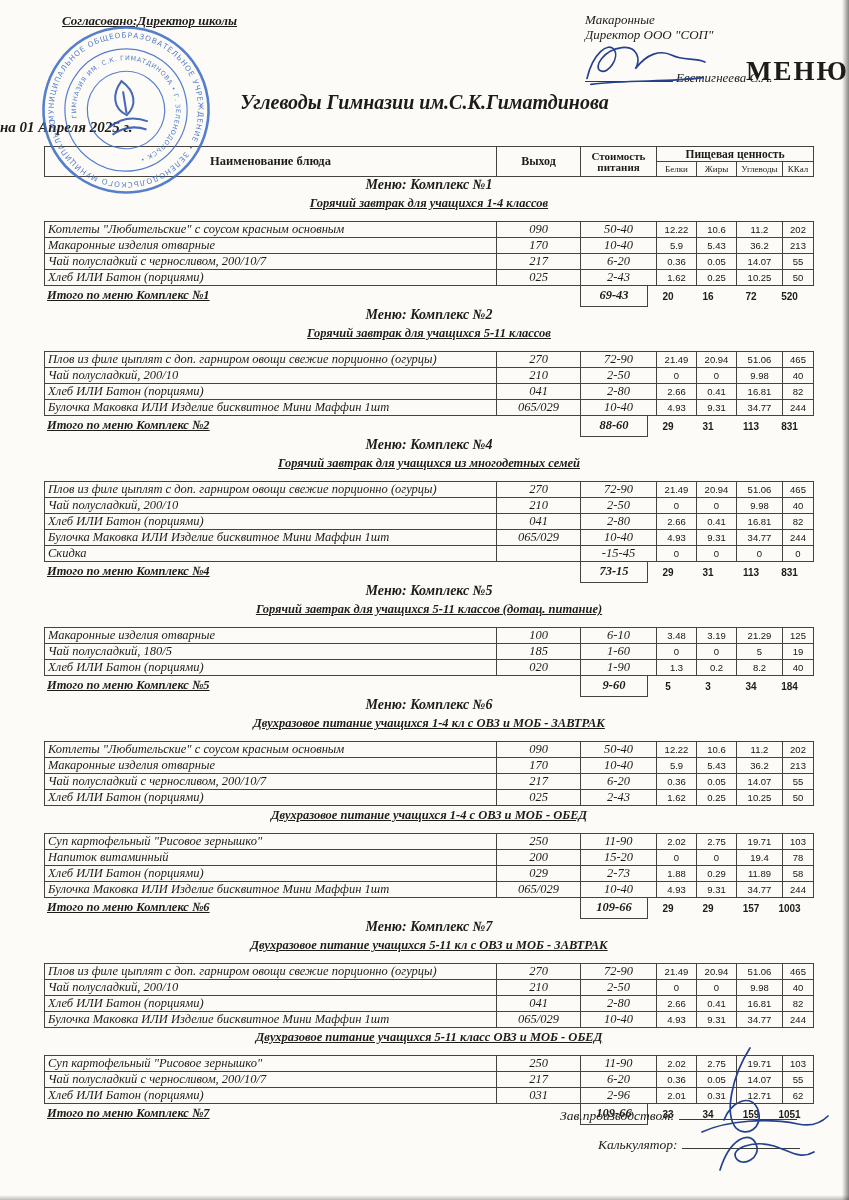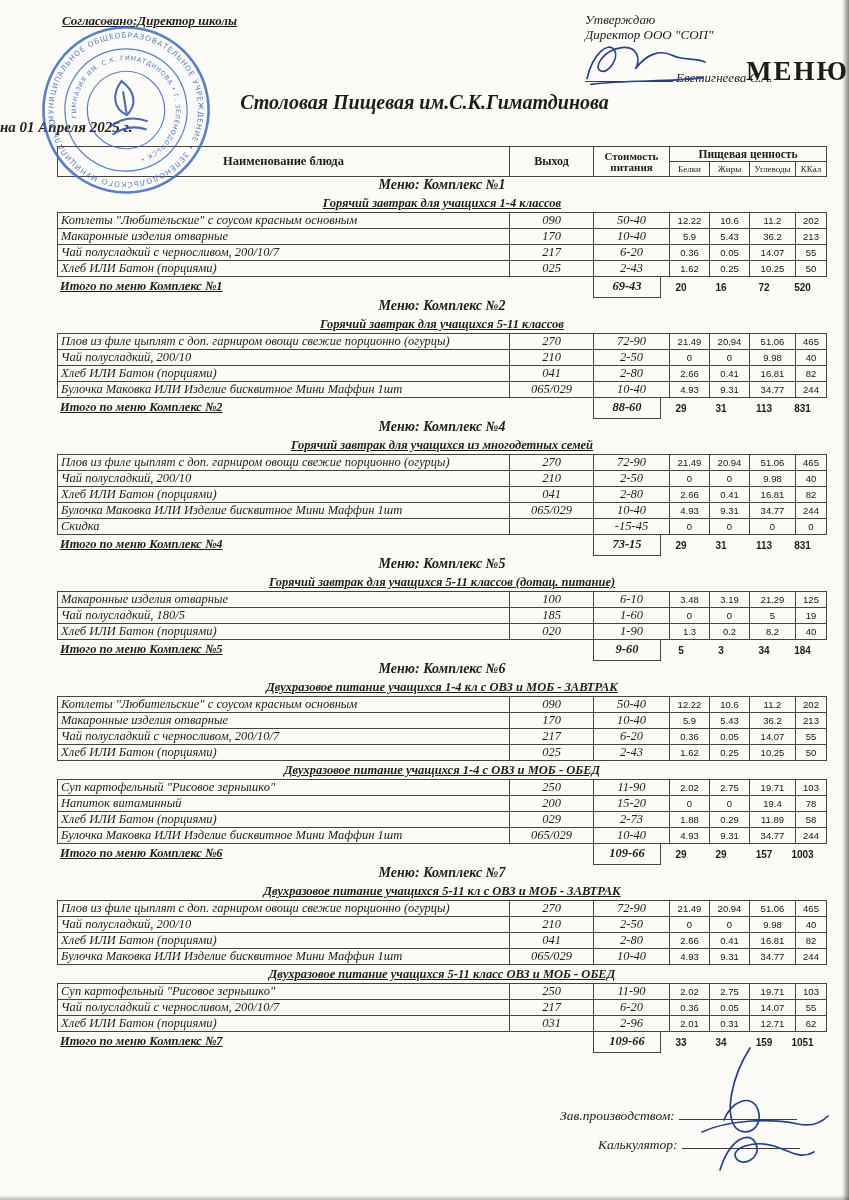--- a/index.html
+++ b/index.html
@@ -40,41 +40,41 @@
   .sig path{ fill:none; stroke:#24418f; stroke-width:1.7; stroke-linecap:round; }
   .sig-top{ left:575px; top:36px; width:140px; height:58px; z-index:4; }
 
   .title{ position:absolute; top:56px; left:0; width:100%; text-align:right;
           font-size:27px; font-weight:bold; letter-spacing:2px; }
   .subtitle{ position:absolute; top:91px; left:0; width:100%; text-align:center;
           font-size:20px; font-weight:bold; font-style:italic; }
   .dateline{ position:absolute; top:119px; left:0; width:100%; 
           font-size:15px; font-weight:bold; font-style:italic; }
 
-  .content{ position:absolute; left:57px; top:146px; width:770px; }
+  .content{ position:absolute; left:44px; top:146px; width:770px; }
 
   table.menu{ border-collapse:collapse; table-layout:fixed; width:769px; background:transparent; }
   table.menu td{ border:1px solid #45433c; height:15px; padding:0 3px; overflow:hidden; white-space:nowrap; }
   col.c-name{ width:452px; } col.c-out{ width:84px; } col.c-cost{ width:76px; }
   col.c-b{ width:40px; } col.c-f{ width:40px; } col.c-c{ width:46px; } col.c-k{ width:31px; }
 
   td.h{ font-weight:bold; text-align:center; }
   td.hname{ font-size:12.5px; }
   td.hout{ font-size:12px; }
   td.hcost{ font-size:11px; line-height:11px; padding:2px 0; }
   td.hnut{ font-size:11.5px; height:14px; }
   td.hsub{ font-weight:normal; font-size:9px; height:12px; text-align:center; }
 
   td.cname{ font-style:italic; font-size:12.5px; text-align:left; }
   td.cval{ font-style:italic; font-size:12.5px; text-align:center; }
   td.cnum{ font-family:"Liberation Sans","DejaVu Sans",sans-serif; font-size:9.5px; text-align:center; color:#16150f; }
 
   .section-title{ margin:0 0 3px; text-align:center;
     font-size:14px; font-weight:bold; font-style:italic; }
-  .group-subtitle{ margin:2px 0 1px; text-align:center;
+  .group-subtitle{ margin:2px 0 10px; text-align:center;
     font-size:12.5px; font-weight:bold; font-style:italic; text-decoration:underline; }
 
   .total-row{ display:flex; width:769px; align-items:stretch; }
   .total-label{ width:536px; font-weight:bold; font-style:italic; font-size:12.5px;
     text-decoration:underline; padding:2px 3px 3px; }
   .total-cost{ width:68px; border:1px solid #45433c; border-top:none; text-align:center;
     font-weight:bold; font-style:italic; font-size:12.5px; padding:2px 0 3px; }
   .total-nums{ display:flex; align-items:center; }
   .tn{ font-family:"Liberation Sans","DejaVu Sans",sans-serif; font-weight:bold;
     font-size:10px; text-align:center; }
@@ -113,34 +113,34 @@
       <path d="M100 66 C 86 80, 86 96, 100 106 C 114 96, 114 80, 100 66 Z"></path>
       <path d="M100 78 L 100 104"></path>
       <path d="M77 117 q 23 -13 46 0"></path>
       <path d="M80 126 q 20 -10 40 0"></path>
     </g>
   </svg>
 
   <div class="agreed">Согласовано:Директор школы</div>
 
   <div class="approve">
-    <div>Утверждаю</div>
+    <div>Макаронные</div>
     <div>Директор ООО "СОП"</div>
     <div class="ap3">
       <span class="nline"></span><span>Евстигнеева С.А.</span>
     </div>
   </div>
 
   <svg class="sig sig-top" viewBox="0 0 140 60">
     <path d="M10 44 C 16 18, 32 6, 38 14 C 44 22, 32 40, 24 36 C 16 32, 28 14, 46 12 C 62 10, 66 24, 60 34 C 72 18, 86 14, 98 20 C 110 26, 122 22, 132 27"></path>
     <path d="M14 50 C 54 45, 94 48, 130 43" stroke-width="1"></path>
   </svg>
 
   <div class="title">МЕНЮ</div>
-  <div class="subtitle">Столовая Пищевая им.С.К.Гиматдинова</div>
+  <div class="subtitle">Углеводы Гимназии им.С.К.Гиматдинова</div>
   <div class="dateline">на 01 Апреля 2025 г.</div>
 
   <div class="content">
     <table class="menu">
       <colgroup>
         <col class="c-name">
           <col class="c-out">
           <col class="c-cost">
         <col class="c-b">
           <col class="c-f">

